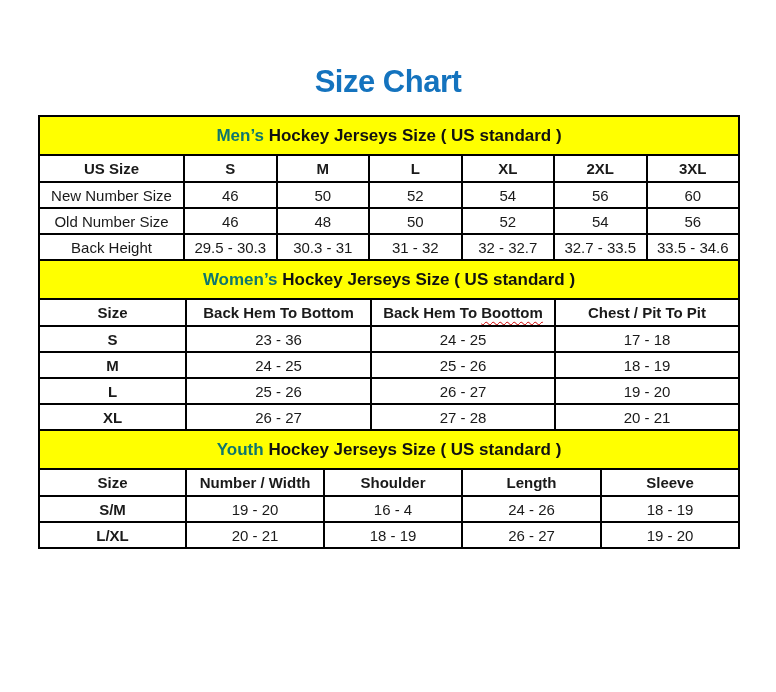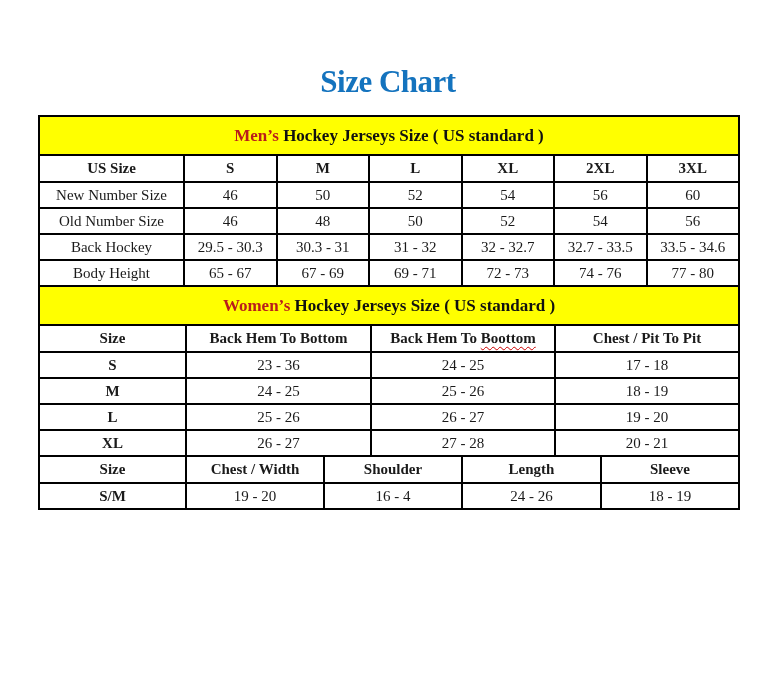--- a/index.html
+++ b/index.html
@@ -1,20 +1,20 @@
 <!DOCTYPE html>
 <html><head>
 <meta charset="utf-8">
 <style>
   html, body { margin: 0; padding: 0; background: #ffffff; }
   .page {
     width: 776px;
     height: 692px;
     background: #ffffff;
-    font-family: Liberation Serif, serif;
+    font-family: Liberation Sans, sans-serif;
     overflow: hidden;
   }
   .title {
     margin: 0;
     padding-top: 64px;
     text-align: center;
     font-size: 31px;
     line-height: 36px;
     font-weight: bold;
     color: #1473BE;
@@ -39,21 +39,21 @@
     overflow: hidden;
     white-space: nowrap;
   }
   tr.band td {
     background: #FFFF00;
     height: 37px;
     font-size: 17px;
     font-weight: bold;
     color: #111111;
   }
-  tr.band .hl { color: #b91c1c; }
+  tr.band .hl { color: #0f766e; }
   tr.hdr th {
     height: 25px;
     font-size: 15px;
     font-weight: bold;
     background: #ffffff;
   }
   tr.row td {
     height: 24px;
     font-size: 15px;
     font-weight: normal;
@@ -113,36 +113,27 @@
       <tr class="row">
         <td>Old Number Size</td>
         <td>46</td>
         <td>48</td>
         <td>50</td>
         <td>52</td>
         <td>54</td>
         <td>56</td>
       </tr>
       <tr class="row">
-        <td>Back Hockey</td>
+        <td>Back Height</td>
         <td>29.5 - 30.3</td>
         <td>30.3 - 31</td>
         <td>31 - 32</td>
         <td>32 - 32.7</td>
         <td>32.7 - 33.5</td>
         <td>33.5 - 34.6</td>
-      </tr>
-      <tr class="row">
-        <td>Body Height</td>
-        <td>65 - 67</td>
-        <td>67 - 69</td>
-        <td>69 - 71</td>
-        <td>72 - 73</td>
-        <td>74 - 76</td>
-        <td>77 - 80</td>
       </tr>
     </tbody>
       </table>
 
     <table>
       <colgroup>
         <col style="width:147px">
           <col style="width:185px">
           <col style="width:184px">
           <col style="width:184px">
@@ -186,31 +177,41 @@
 
     <table>
       <colgroup>
         <col style="width:147px">
           <col style="width:138px">
           <col style="width:138px">
           <col style="width:139px">
           <col style="width:138px">
       </colgroup>
       <tbody>
+          <tr class="band">
+        <td colspan="5"><span class="hl">Youth</span><span> Hockey Jerseys Size ( US standard )</span></td>
+      </tr>
       <tr class="hdr">
         <th>Size</th>
-        <th>Chest / Width</th>
+        <th>Number / Width</th>
         <th>Shoulder</th>
         <th>Length</th>
         <th>Sleeve</th>
       </tr>
       <tr class="row">
         <td class="lbl-bold">S/M</td>
         <td>19 - 20</td>
         <td>16 - 4</td>
         <td>24 - 26</td>
         <td>18 - 19</td>
       </tr>
+      <tr class="row">
+        <td class="lbl-bold">L/XL</td>
+        <td>20 - 21</td>
+        <td>18 - 19</td>
+        <td>26 - 27</td>
+        <td>19 - 20</td>
+      </tr>
     </tbody>
       </table>
 
   </div>
 </div>
 
 </body></html>

